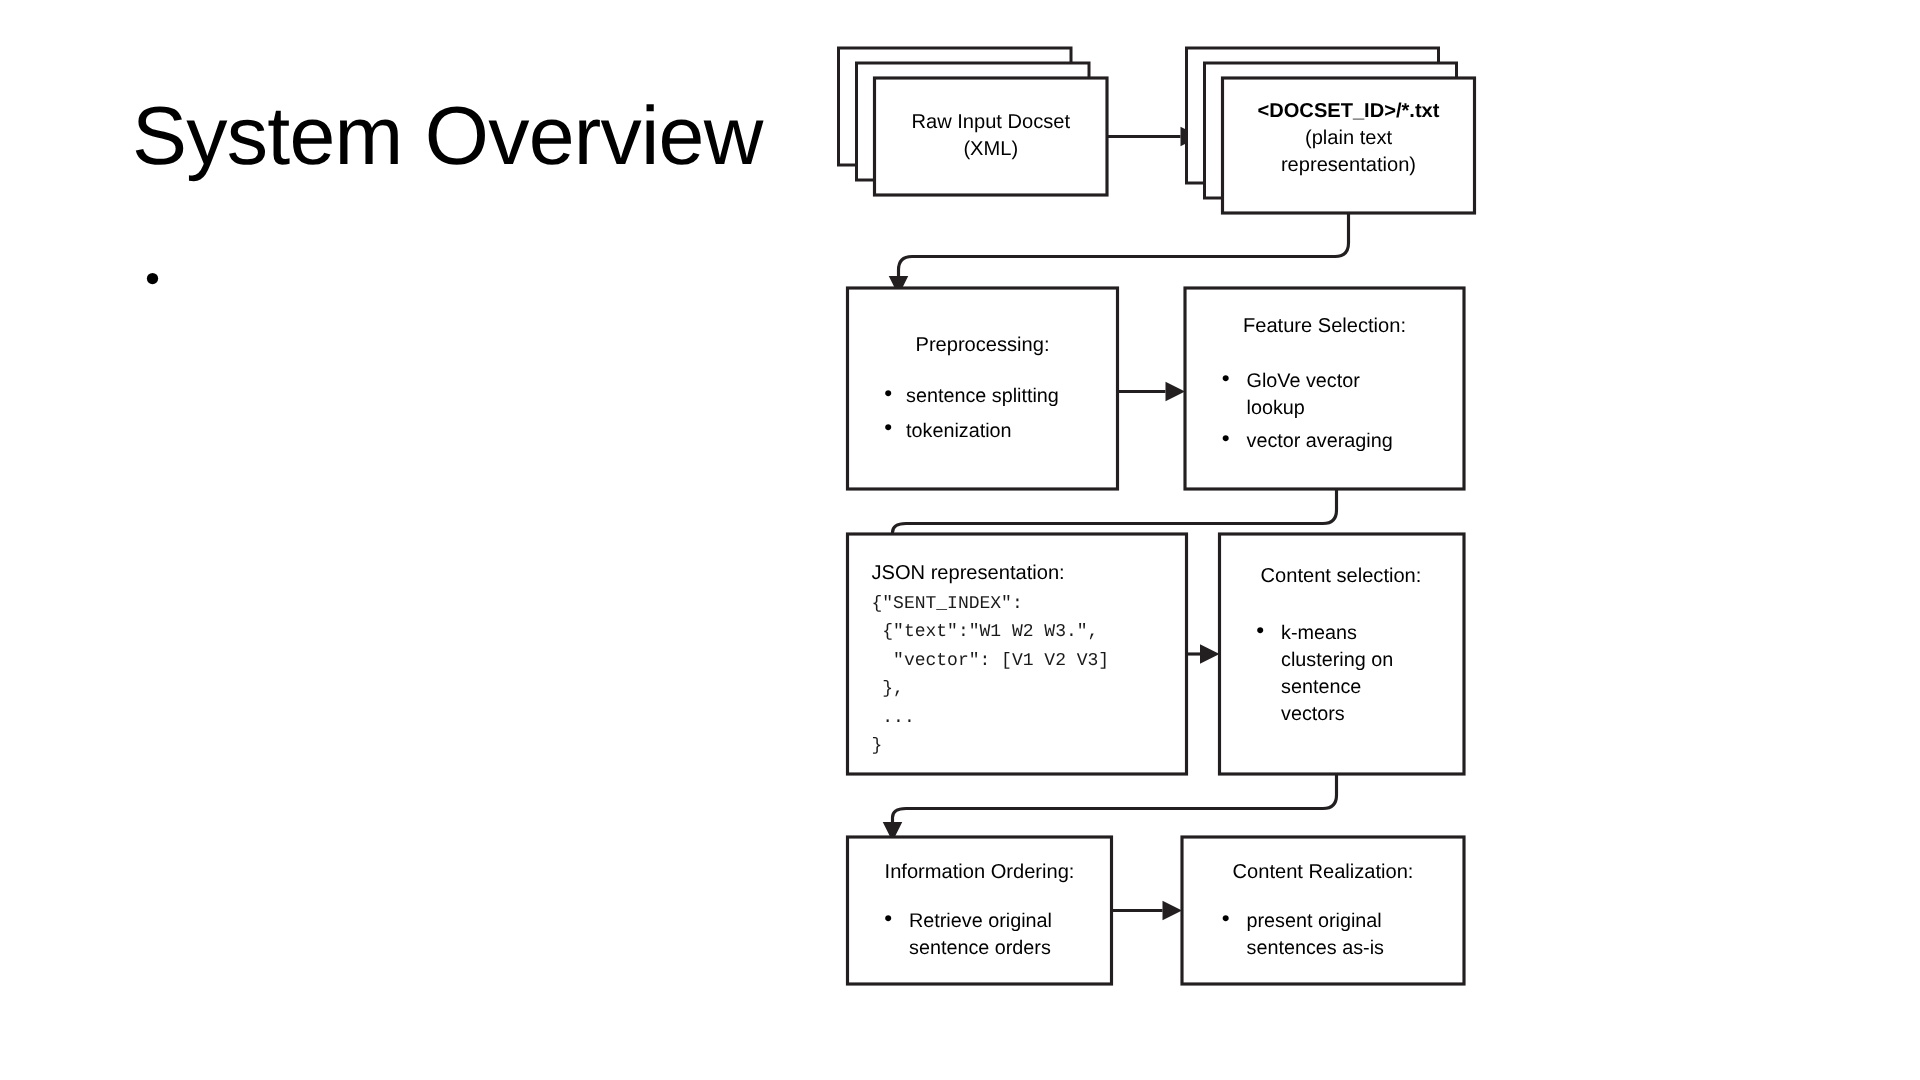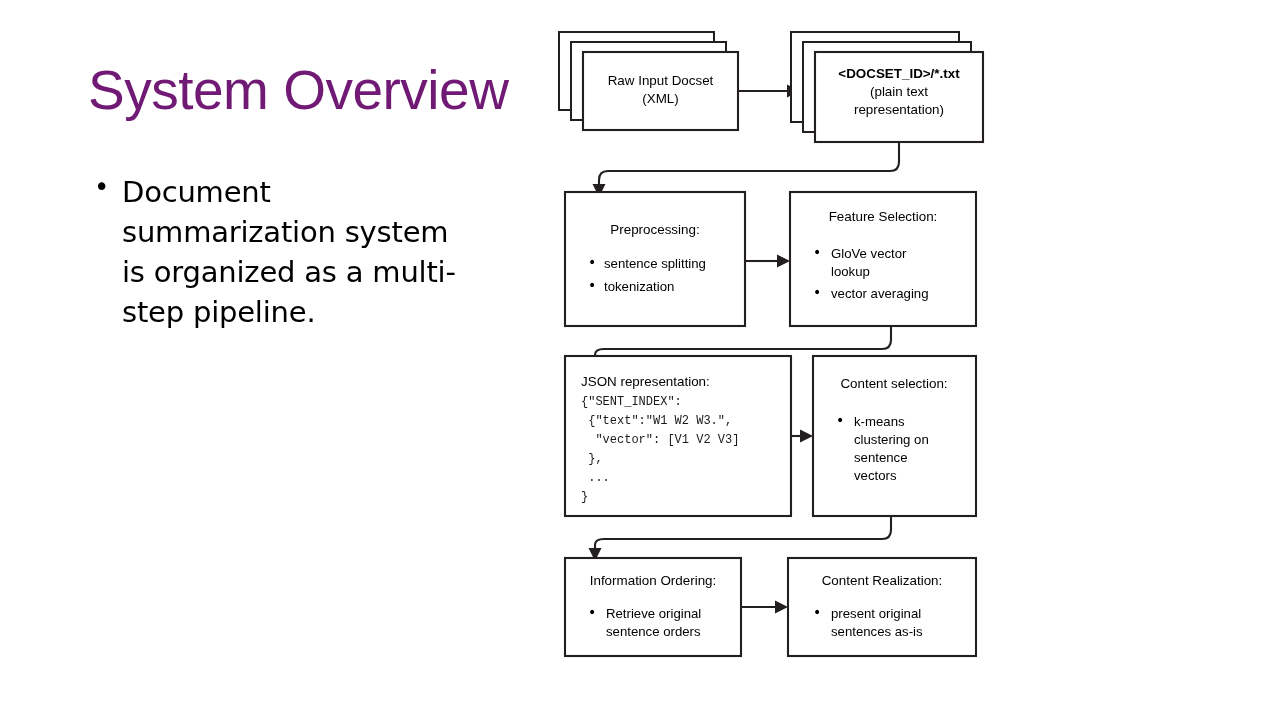--- a/index.html
+++ b/index.html
@@ -32,21 +32,21 @@
     width: 470px;
     height: 420px;
   }
 
   #slide-title {
     font-family: "Liberation Sans", sans-serif;
     font-weight: 400;
     font-size: 55px;
     line-height: 1.05;
     letter-spacing: -0.5px;
-    color: #701a75;
+    color: #000000;
     margin: 0;
     white-space: nowrap;
   }
 
   #bullet-list {
     list-style: none;
     margin: 0;
     padding: 0;
     margin-top: 52px;
     width: 372px;
@@ -127,21 +127,20 @@
 
 <div id="slide">
 
   <div id="left-col">
 
     <h1 id="slide-title">System Overview</h1>
 
     <ul id="bullet-list">
       <li>
         <span class="bullet-dot">•</span>
-        <span>Document summarization system is organized as a multi-step pipeline.</span>
       </li>
     </ul>
   </div>
 
   <div id="diagram">
     <svg width="470" height="660" viewBox="0 0 470 660" xmlns="http://www.w3.org/2000/svg">
 
       <g>
         <rect class="box-rect-back" x="18" y="14" width="155" height="78"></rect>
         <rect class="box-rect-back" x="30" y="24" width="155" height="78"></rect>

